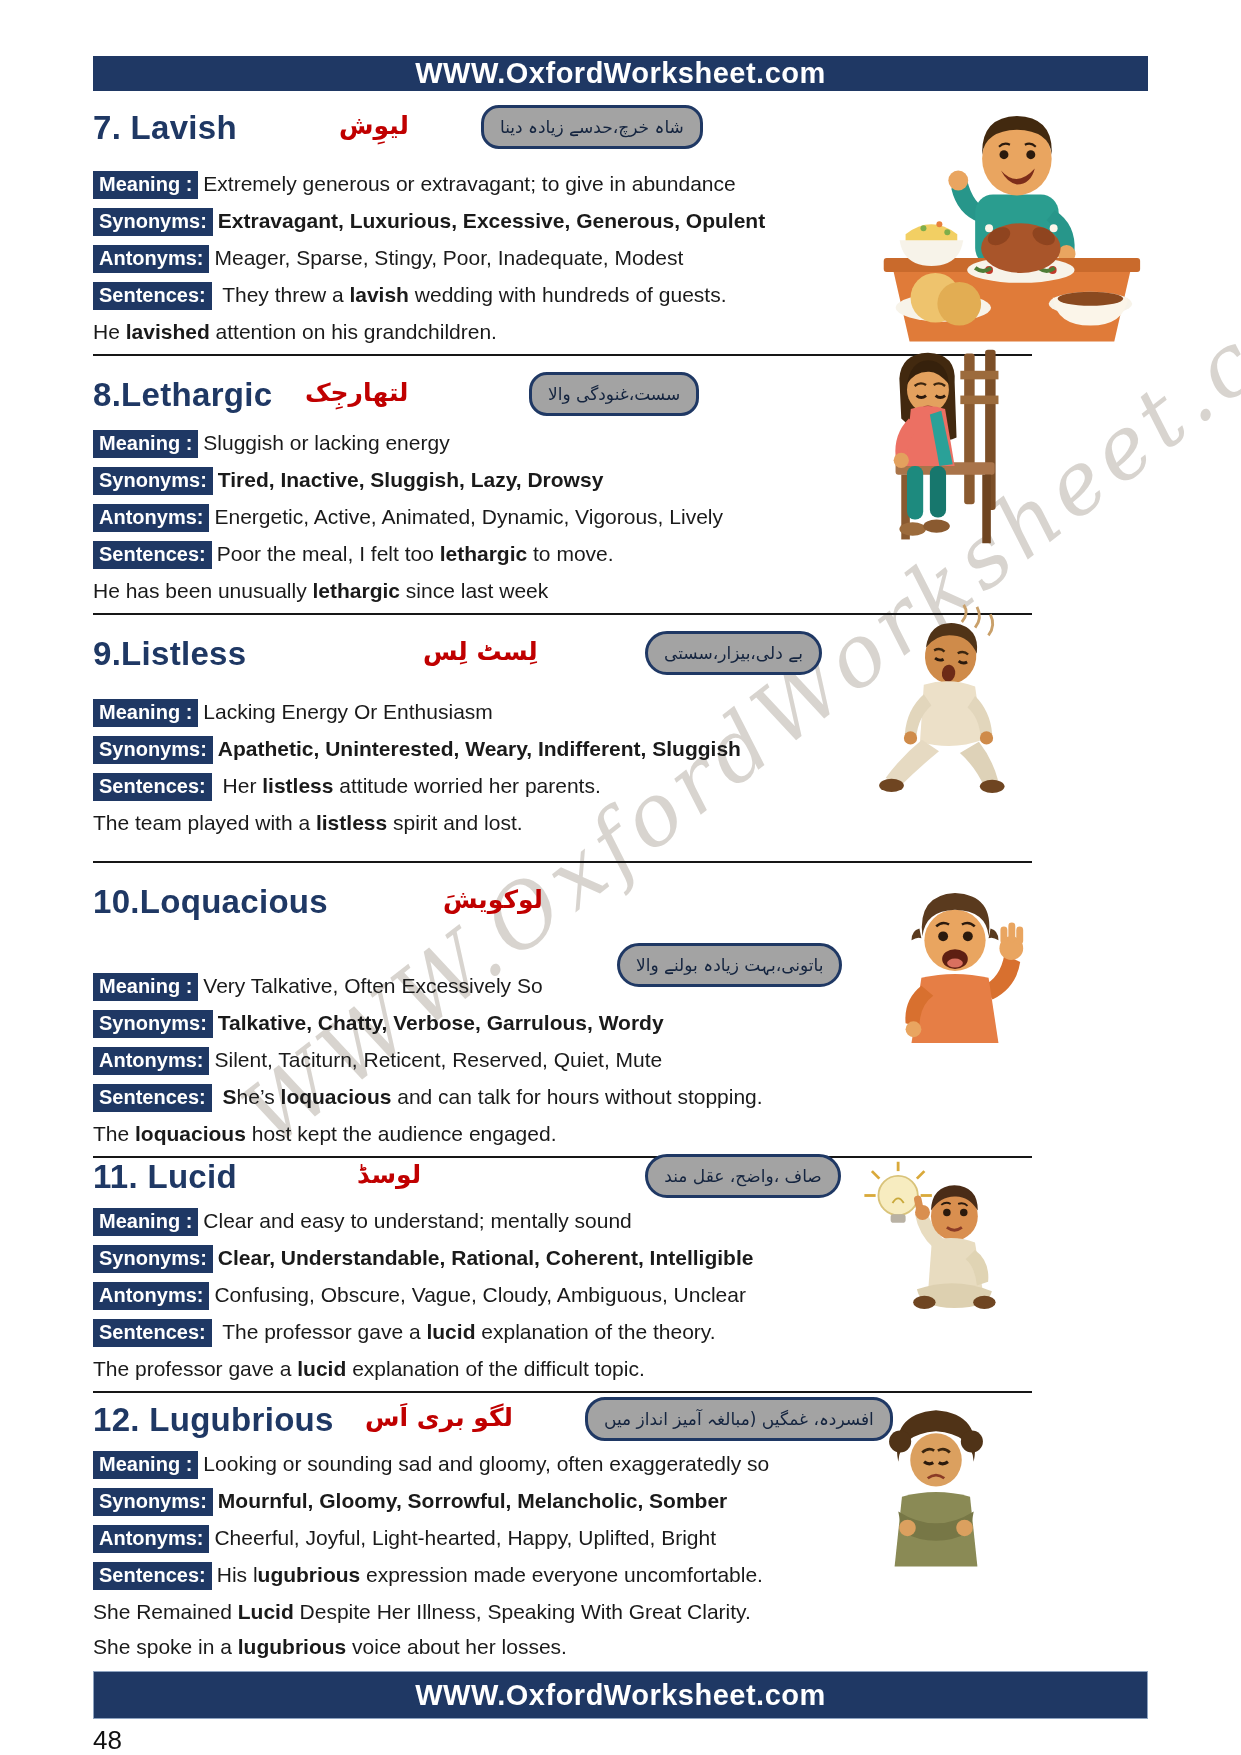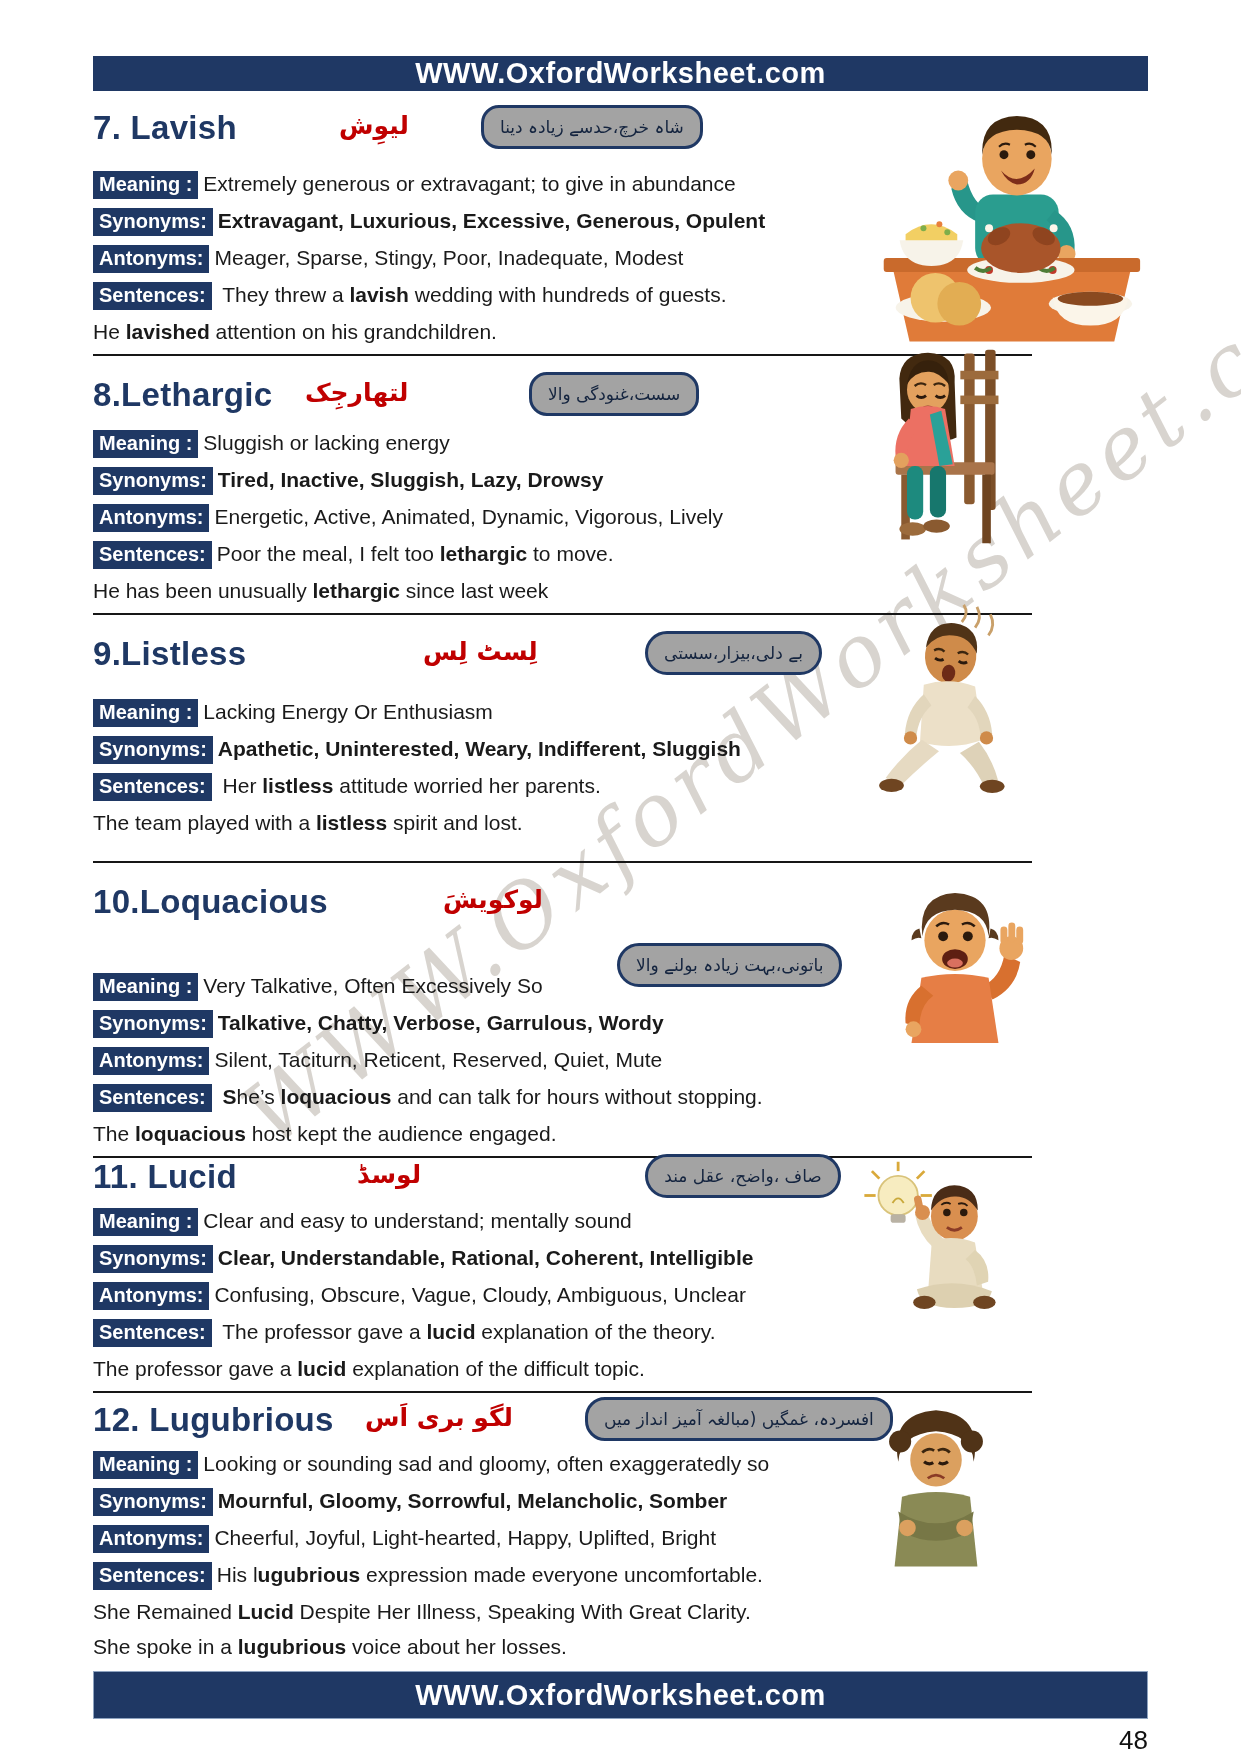--- a/index.html
+++ b/index.html
@@ -63,21 +63,21 @@
   .sec-3 .urdu-box{left:524px;top:60px;min-width:200px;border-radius:22px}
   .sec-3 .rows{margin-top:52px}
   .sec-3 .illus{top:16px;right:110px;width:168px}
   .sec-4 .translit{left:264px}
   .sec-4 .urdu-box{left:552px;min-width:196px;border-radius:22px}
   .sec-4 .illus{top:16px;right:143px;width:150px}
   .sec-5 .translit{left:272px}
   .sec-5 .urdu-box{left:492px;min-width:224px;border-radius:20px}
   .sec-5 .illus{top:16px;right:143px;width:138px}
   footer{position:relative;z-index:4}
-  .page-number{text-align:right;font-size:26px;color:#111;margin-top:6px;line-height:30px}
+  .page-number{text-align:left;font-size:26px;color:#111;margin-top:6px;line-height:30px}
 </style>
 </head>
 <body>
 
 <div class="page">
   <div class="watermark">WWW.OxfordWorksheet.com</div>
   <header class="bar header">WWW.OxfordWorksheet.com</header>
   <main id="sections">
   <section class="word-section sec-0">
     <div class="heading-row">

